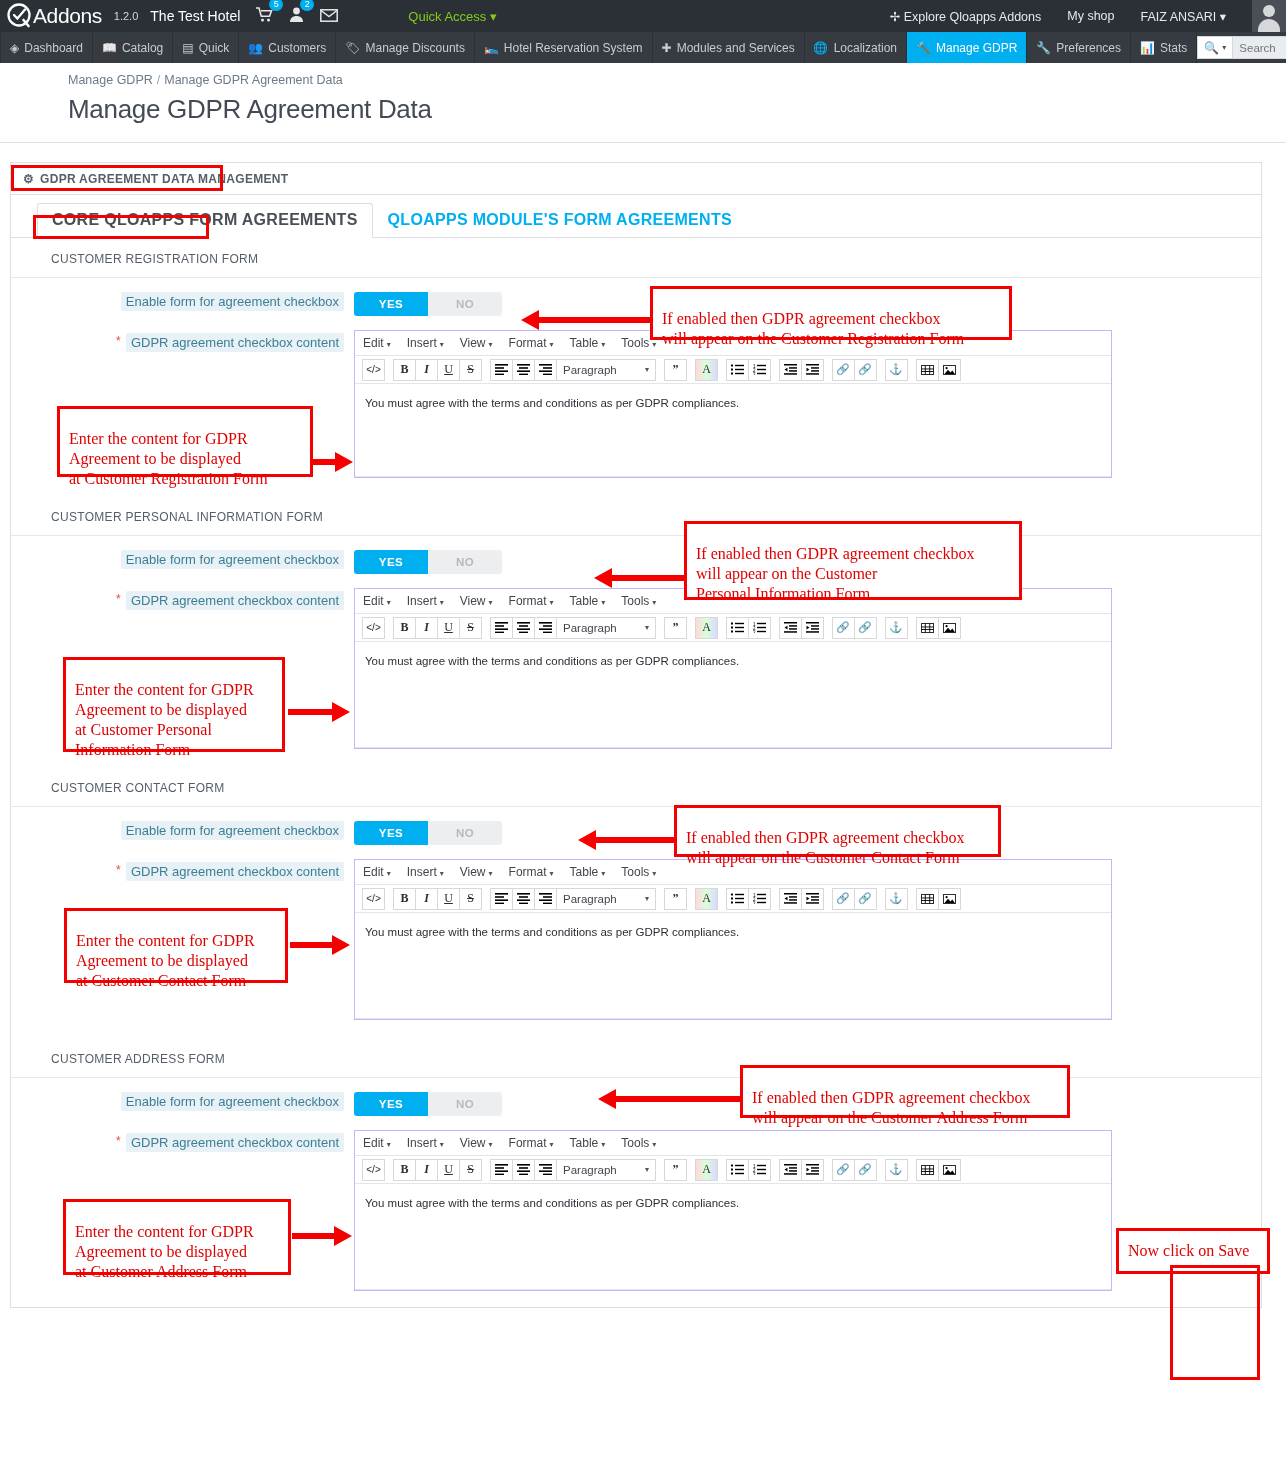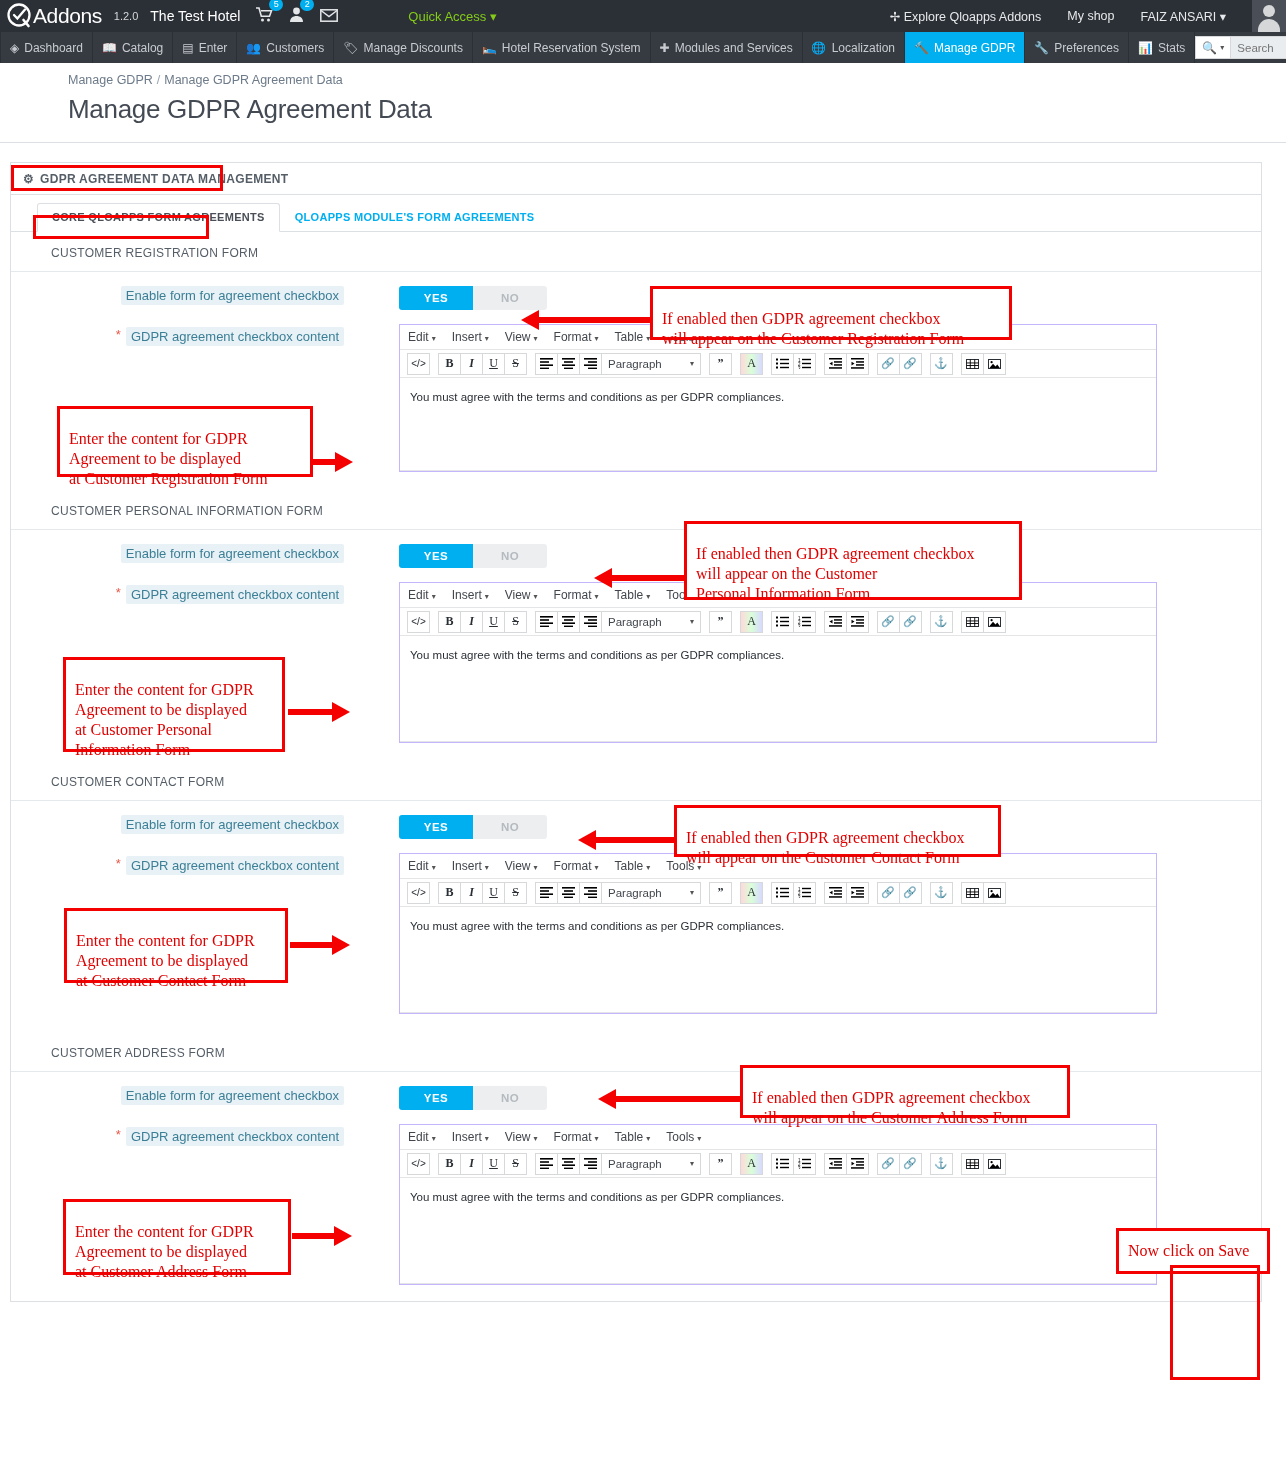--- a/index.html
+++ b/index.html
@@ -74,30 +74,30 @@
   }
   .panel-head {
     height:32px; display:flex; align-items:center; padding:0 12px;
     border-bottom:1px solid #dcdfe3; font-size:12px; letter-spacing:0.3px; color:#555e67;
     font-weight:bold; text-transform:uppercase; background:#fff;
   }
   .panel-head .gear { margin-right:6px; font-size:12px; }
 
   .tabs { display:flex; padding:8px 0 0 26px; border-bottom:1px solid #dcdfe3; background:#fff; }
   .tab {
-    padding:7px 14px 8px; font-size:11px; font-weight:bold; letter-spacing:0.3px;
+    padding:7px 14px 8px; font-size:16px; font-weight:bold; letter-spacing:0.3px;
     text-transform:uppercase; cursor:pointer; color:#00aff0; border:1px solid transparent; margin-bottom:-1px;
   }
   .tab.active { color:#4a4f57; background:#fff; border:1px solid #dcdfe3; border-bottom-color:#fff; border-radius:3px 3px 0 0;}
 
   .sect-title {
     font-size:12px; letter-spacing:0.3px; text-transform:uppercase; color:#555e67;
     padding:14px 0 11px 40px; border-bottom:1px solid #e6e9ec;
   }
-  .formrow { display:flex; align-items:flex-start; padding-top:14px;gap:45px; }
+  .formrow { display:flex; align-items:flex-start; padding-top:14px; }
   .formlabel {
     width:343px; text-align:right; padding-right:10px; font-size:13px; color:#4d7c8a;
     display:flex; justify-content:flex-end; align-items:flex-start;
   }
   .lbl-pill { background:#e8f1f5; color:#3b7f96; padding:2px 5px; border-radius:2px; display:inline-block;}
   .req { color:#e8584a; margin-right:5px; font-size:13px; }
 
   
   .toggle { display:flex; width:148px; height:24px; border-radius:3px; overflow:hidden; }
   .toggle .yes { flex:1; background:#00aff0; color:#fff; font-size:11.5px; font-weight:bold;
@@ -219,21 +219,21 @@
   <div class="nav-item">
     <span class="nav-ico">◈</span>
     <span>Dashboard</span>
   </div>
   <div class="nav-item">
     <span class="nav-ico">📖</span>
     <span>Catalog</span>
   </div>
   <div class="nav-item">
     <span class="nav-ico">▤</span>
-    <span>Enter</span>
+    <span>Quick</span>
   </div>
   <div class="nav-item">
     <span class="nav-ico">👥</span>
     <span>Customers</span>
   </div>
   <div class="nav-item">
     <span class="nav-ico">🏷</span>
     <span>Manage Discounts</span>
   </div>
   <div class="nav-item">

